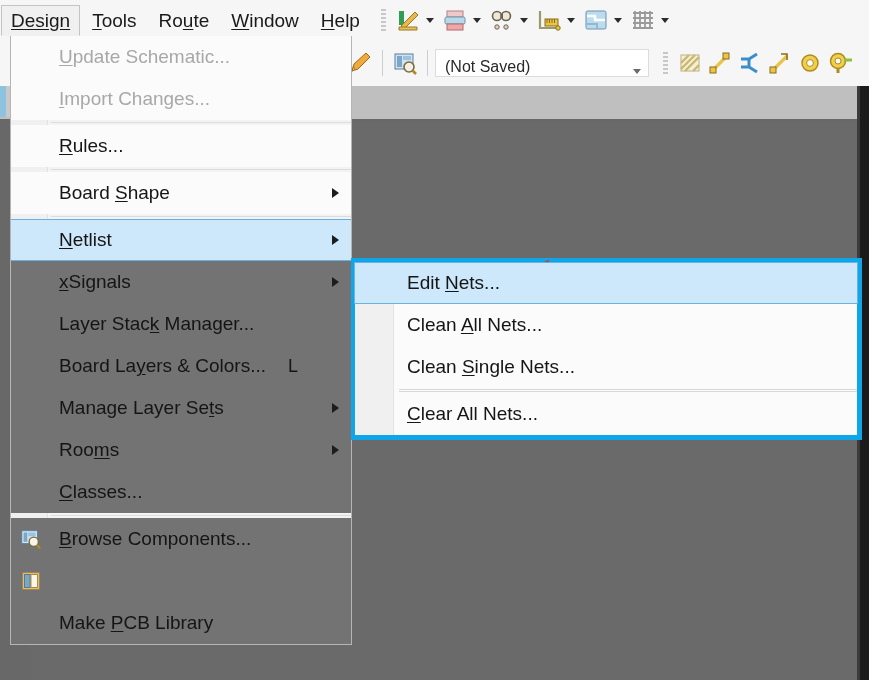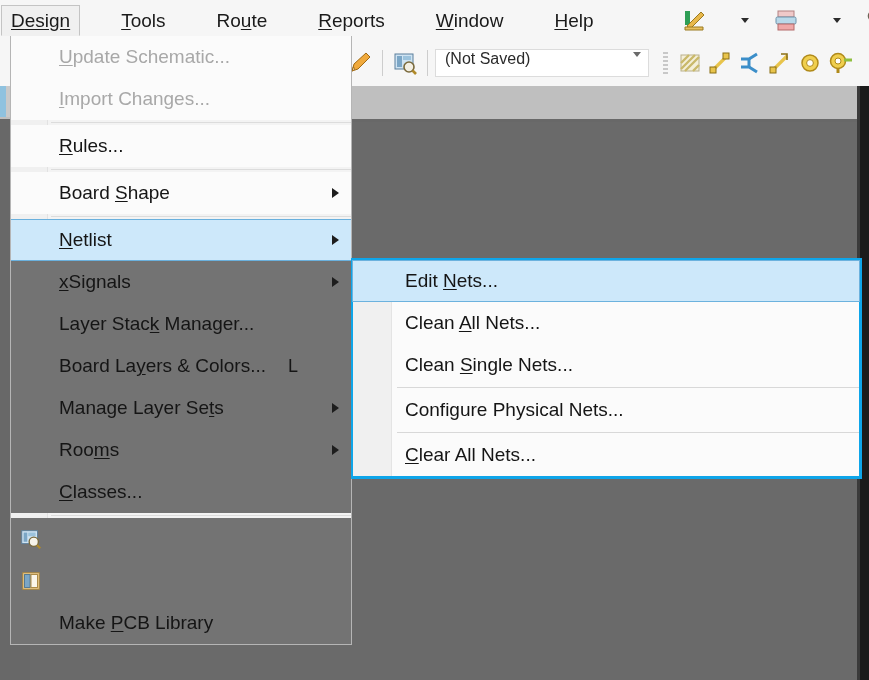--- a/index.html
+++ b/index.html
@@ -14,39 +14,39 @@
   .bg-white-top{position:absolute;left:0;top:0;width:869px;height:86px;background:#f7f7f7;}
   .bg-lightband{position:absolute;left:0;top:86px;width:869px;height:33px;background:#bfbfbf;}
   .bg-dark{position:absolute;left:0;top:119px;width:869px;height:561px;background:#686868;}
   .bg-dark-inner{position:absolute;left:30px;top:122px;width:839px;height:558px;background:#6a6a6a;}
   .leftblue{position:absolute;left:0px;top:84px;width:6px;height:33px;background:#8fc2df;}
   .leftblue2{position:absolute;left:6px;top:84px;width:4px;height:33px;background:#c9c9c9;}
   .rightdark{position:absolute;right:0;top:0;width:9px;height:680px;background:#1b1b1b;}
   .rightdark2{position:absolute;right:9px;top:40px;width:3px;height:640px;background:#3a3a3a;}
 
   
-  .menubar{position:absolute;left:0;top:0;width:869px;height:40px;background:#f6f6f6;display:flex;align-items:center;gap:29px;}
+  .menubar{position:absolute;left:0;top:0;width:869px;height:40px;background:#f6f6f6;display:flex;align-items:center;}
   .mb-item{
     font-size:19px;color:#1a1a1a;padding:6px 10px;margin:0 1px;
     white-space:nowrap;line-height:1;
   }
   .mb-item.active{background:#f0f0f0;border:1px solid #c4c4c4;border-bottom-color:#f0f0f0;padding:5px 9px;}
   .mb-item u{text-decoration:underline;text-underline-offset:2px;}
   .tb-grip{width:5px;height:22px;margin:0 7px 0 10px;
     background-image:repeating-linear-gradient(to bottom,#c8c8c8 0px,#c8c8c8 2px,transparent 2px,transparent 4px);}
   .tb-icon{width:26px;height:26px;margin:0 2px;position:relative;}
   .tb-caret{width:13px;height:26px;position:relative;margin-right:4px;}
   .tb-caret:after{content:"";position:absolute;left:3px;top:11px;border-left:4px solid transparent;border-right:4px solid transparent;border-top:5px solid #2b2b2b;}
 
   
   .toolbar2{position:absolute;left:0;top:40px;width:869px;height:46px;background:#f6f6f6;display:flex;align-items:center;}
   .tb-sep{width:1px;height:26px;background:#cdcdcd;margin:0 7px;}
   .combo{
     width:214px;height:28px;background:#ffffff;border:1px solid #dcdcdc;
-    display:flex;align-items:flex-start;justify-content:space-between;
+    display:flex;align-items:flex-end;justify-content:space-between;
     font-size:16px;color:#2a2a2a;padding:0 6px 0 9px;box-sizing:border-box;
   }
   .combo .cb-caret{width:9px;height:9px;position:relative;}
   .combo .cb-caret:after{content:"";position:absolute;left:0;top:2px;border-left:4px solid transparent;border-right:4px solid transparent;border-top:5px solid #6a6a6a;}
 
   
   .menu{
     position:absolute;left:10px;top:36px;width:342px;
     background:#f3f3f3;border:1px solid #b5b5b5;border-top:none;
     box-sizing:border-box;
@@ -65,21 +65,21 @@
   .mi .lbl{flex:1;white-space:nowrap;}
   .mi .acc{font-size:18px;color:#151515;margin-left:auto;padding-right:6px;}
   .mi .arrow{position:absolute;right:12px;top:50%;transform:translateY(-50%);
     width:0;height:0;border-top:5px solid transparent;border-bottom:5px solid transparent;border-left:7px solid #1d1d1d;}
   .sep{height:1px;background:#dcdcdc;margin:2px 0 2px 40px;}
   u.mn{text-decoration:underline;text-underline-offset:2px;}
 
   
   .submenu{
     position:absolute;left:350px;top:258px;width:512px;
-    background:#fbfbfb;border:3px solid #0ea5e9;box-sizing:border-box;
+    background:#fbfbfb;border:5px solid #0ea5e9;box-sizing:border-box;
   }
   .submenu .gutter{position:absolute;left:0;top:0;width:38px;height:100%;background:#f0f0f0;border-right:1px solid #e4e4e4;}
   .sub-body{position:relative;z-index:2;}
   .smi{
     position:relative;height:42px;display:flex;align-items:center;
     padding-left:52px;padding-right:14px;font-size:19px;color:#151515;
     box-sizing:border-box;
   }
   .smi.sel{background:#cde8fa;border:1px solid #6cb2de;margin:-1px -1px 0 -1px;}
   .sub-sep{height:1px;background:#d8d8d8;margin:1px 0 1px 44px;}
@@ -101,21 +101,20 @@
   <div class="bg-dark-inner"></div>
   <div class="leftblue"></div>
   <div class="leftblue2"></div>
   <div class="rightdark2"></div>
   <div class="rightdark"></div>
 
   <div class="menubar">
     <div class="mb-item active"><u><u class="mn">D</u>esign</u></div>
     <div class="mb-item"><span><u class="mn">T</u>ools</span></div>
     <div class="mb-item"><span>Ro<u class="mn">u</u>te</span></div>
-    <div class="mb-item"><span><u class="mn">R</u>eports</span></div>
     <div class="mb-item"><span><u class="mn">W</u>indow</span></div>
     <div class="mb-item"><span><u class="mn">H</u>elp</span></div>
 
     <div class="tb-grip"></div>
 
     <div class="tb-icon">
       <svg class="sv" width="26" height="26" viewBox="0 0 26 26">
         <path d="M4 4 L9 4 L9 18 L4 18 Z" fill="#2e9e55"></path>
         <path d="M6 19 L20 5 L23 8 L9 22 Z" fill="#e8b84b" stroke="#9a7a20" stroke-width="1"></path>
         <path d="M4 20 L22 20 L22 23 L4 23 Z" fill="#e8c060" stroke="#9a7a20" stroke-width="1"></path>
@@ -300,20 +299,21 @@
       <div class="mi">
         <span class="ico">
           <svg class="sv" width="24" height="24" viewBox="0 0 26 26">
             <rect x="3" y="4" width="17" height="14" fill="#cfe3f2" stroke="#5b7f9b"></rect>
             <rect x="5" y="6" width="4" height="10" fill="#7ba6c6"></rect>
             <rect x="10" y="6" width="8" height="4" fill="#9cc3dd"></rect>
             <circle cx="16" cy="16" r="5" fill="#f7f4ea" stroke="#7a6a3c" stroke-width="1.5"></circle>
             <path d="M19.5 19.5 L23 23" stroke="#b08a2a" stroke-width="2.4"></path>
           </svg>
         </span>
+        <span class="lbl"><u class="mn">B</u>rowse Components...</span>
       </div>
       <div class="mi">
         <span class="ico">
           <svg class="sv" width="24" height="24" viewBox="0 0 26 26">
             <rect x="4" y="4" width="18" height="18" fill="#e8c88a" stroke="#a8853f"></rect>
             <rect x="6" y="6" width="6" height="14" fill="#7ba6c6" stroke="#4f7691"></rect>
             <rect x="13" y="6" width="7" height="14" fill="#fbf6ea" stroke="#a8853f"></rect>
           </svg>
         </span>
       </div>
@@ -332,23 +332,20 @@
         <span>Edit <u class="mn">N</u>ets...</span>
       </div>
       <div class="smi">
         <span>Clean <u class="mn">A</u>ll Nets...</span>
       </div>
       <div class="smi">
         <span>Clean <u class="mn">S</u>ingle Nets...</span>
       </div>
       <div class="sub-sep"></div>
 
-      <div class="smi">
-        <span>Confi<u class="mn">g</u>ure Physical Nets...</span>
-      </div>
       <div class="sub-sep"></div>
 
       <div class="smi">
         <span><u class="mn">C</u>lear All Nets...</span>
       </div>
     </div>
   </div>
 
   <div class="redarrow">
     <svg class="sv" width="222" height="44" viewBox="0 0 222 44">

